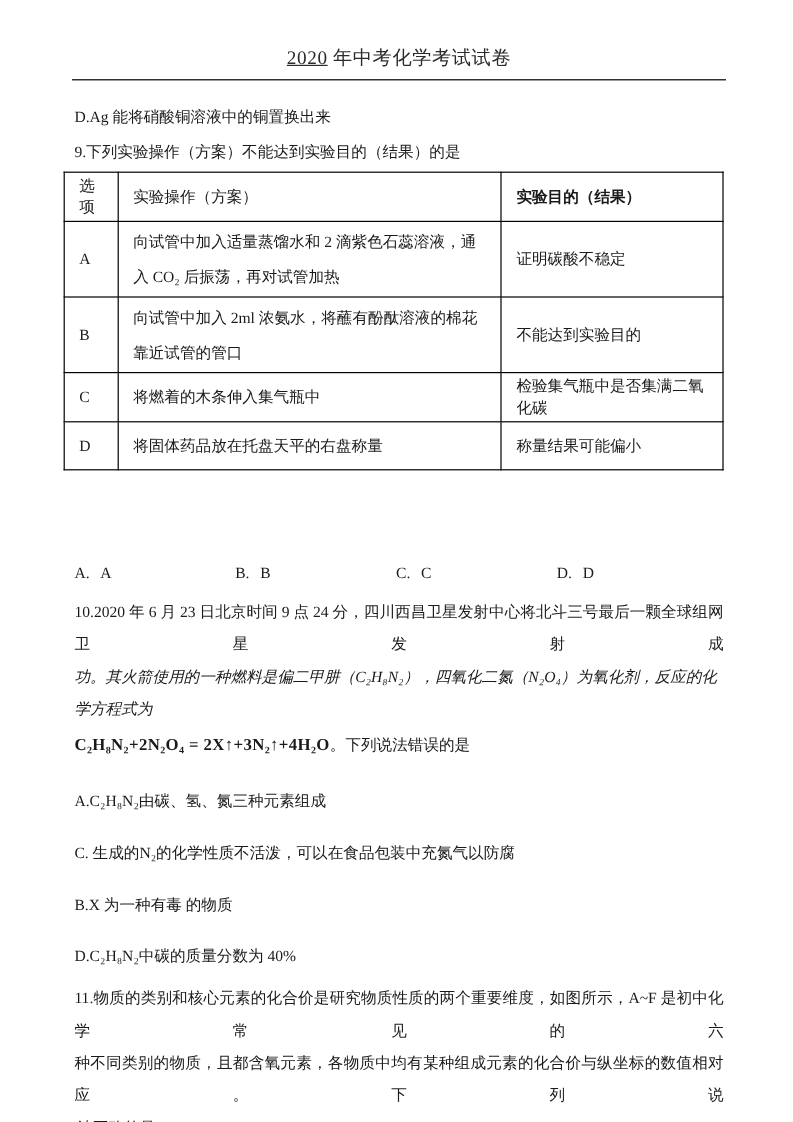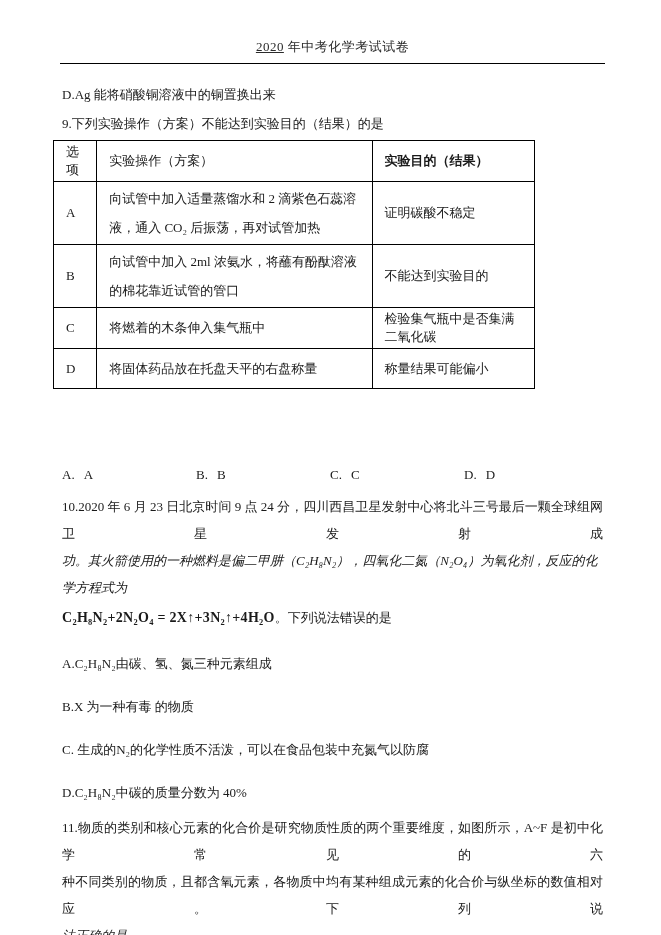--- a/index.html
+++ b/index.html
@@ -9,39 +9,39 @@
     background: #ffffff;
     color: #1a1a1a;
     font-family: "Liberation Serif", "DejaVu Serif", serif;
     overflow: hidden;
   }
   .page { width: 661px; height: 935px; padding: 0 58px 0 62px; }
 
   .doc-header {
     margin-top: 38px;
     text-align: center;
-    font-size: 13px;
+    font-size: 16px;
     color: #2b2b2b;
     letter-spacing: 0.5px;
   }
   .doc-header .year { text-decoration: underline; }
   .header-rule {
     border: none;
     border-top: 1.5px solid #000;
     margin: 7px -2px 0 -2px;
   }
 
   .line { font-size: 13px; line-height: 16px; }
   .p-dag { margin-top: 23px; }
   .p-q9  { margin-top: 13px; }
 
   table.q9 {
     margin-top: 8px;
     margin-left: -9px;
-    width: 482px;
+    width: 550px;
     border-collapse: collapse;
     font-size: 13px;
   }
   table.q9 th, table.q9 td {
     border: 1px solid #000;
     font-weight: normal;
     text-align: left;
     vertical-align: middle;
     padding: 2px 8px 2px 12px;
   }
@@ -155,22 +155,22 @@
     <div class="pline">10.2020 年 6 月 23 日北京时间 9 点 24 分，四川西昌卫星发射中心将北斗三号最后一颗全球组网卫星发射成</div>
     <div class="pline last">功。其火箭使用的一种燃料是偏二甲肼（C₂H₈N₂），四氧化二氮（N₂O₄）为氧化剂，反应的化学方程式为</div>
   </div>
 
   <div class="equation-line">
     <span class="eq">C₂H₈N₂+2N₂O₄ = 2X↑+3N₂↑+4H₂O</span><span>。下列说法错误的是</span>
   </div>
 
   <div class="q10-options">
     <div class="line">A.C₂H₈N₂由碳、氢、氮三种元素组成</div>
+    <div class="line">C. 生成的N₂的化学性质不活泼，可以在食品包装中充氮气以防腐</div>
     <div class="line">B.X 为一种有毒 的物质</div>
-    <div class="line">C. 生成的N₂的化学性质不活泼，可以在食品包装中充氮气以防腐</div>
     <div class="line">D.C₂H₈N₂中碳的质量分数为 40%</div>
   </div>
 
   <div class="para p-q11">
     <div class="pline">11.物质的类别和核心元素的化合价是研究物质性质的两个重要维度，如图所示，A~F 是初中化学常见的六</div>
     <div class="pline">种不同类别的物质，且都含氧元素，各物质中均有某种组成元素的化合价与纵坐标的数值相对应。下列说</div>
     <div class="pline last">法正确的是</div>
   </div>
 
 </div>

